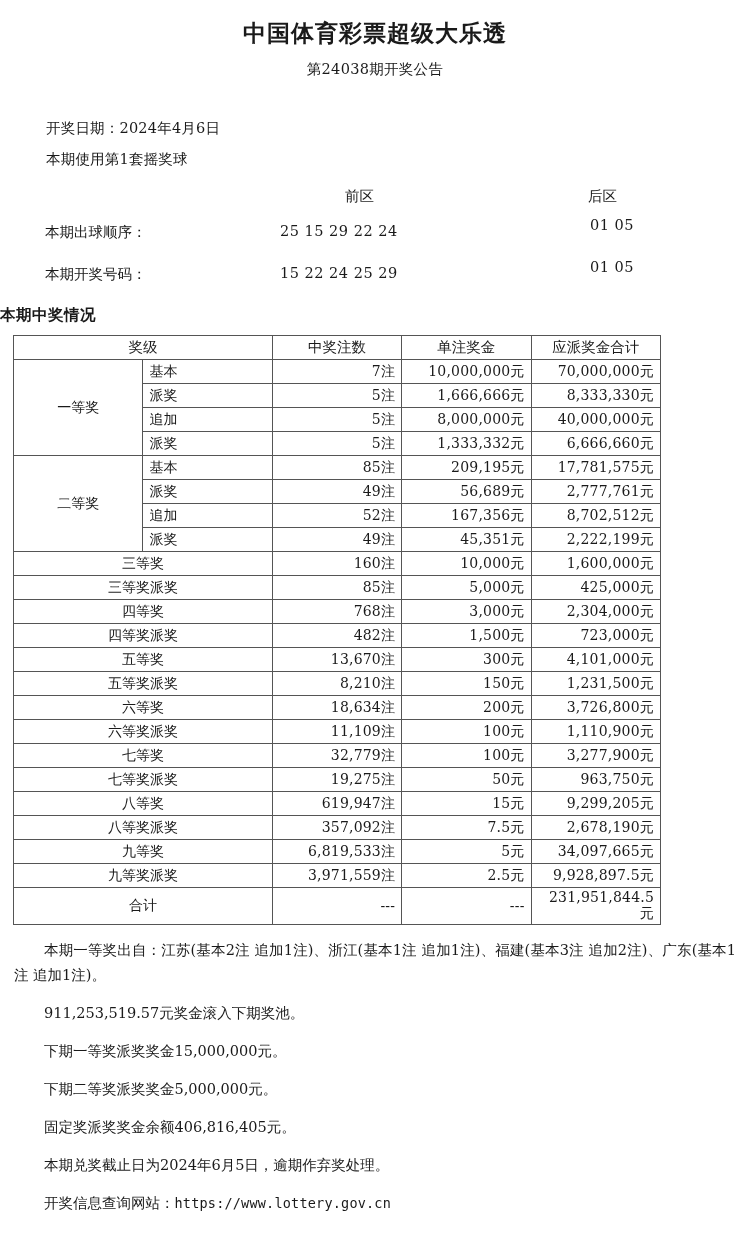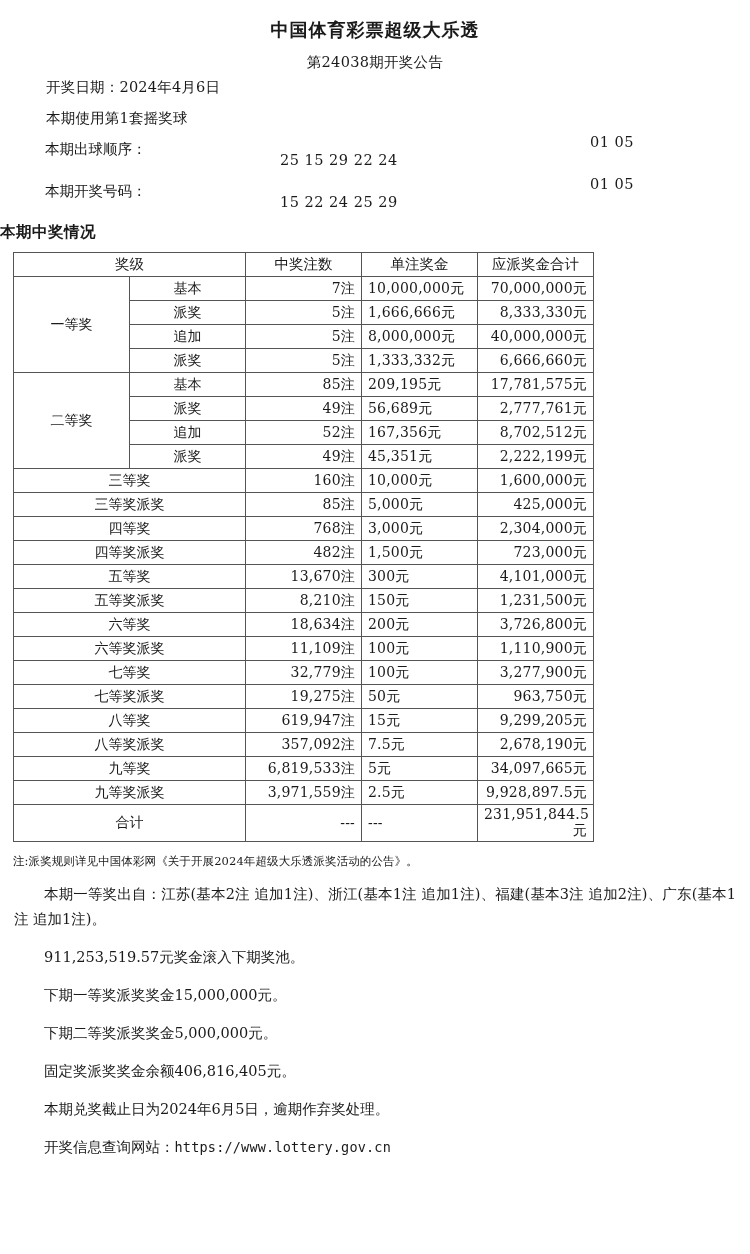--- a/index.html
+++ b/index.html
@@ -7,66 +7,66 @@
   body {
     width:750px; height:1254px;
     background:#fff; color:#1a1a1a;
     font-family:"DejaVu Serif", serif;
     -webkit-font-smoothing:antialiased;
   }
   .page { width:750px; height:1254px; position:relative; padding:0; }
 
   .title {
     text-align:center;
-    font-size:18px;
+    font-size:23px;
     font-weight:bold;
     letter-spacing:1px;
     padding-top:18px;
   }
   .subtitle {
     text-align:center;
     font-size:14.5px;
     padding-top:11px;
     letter-spacing:0.3px;
   }
 
-  .meta { padding:0 0 0 46px; }
+  .meta { padding:0 0 0 46px; margin-top:34px; }
   .meta-line { font-size:14.5px; line-height:31px; letter-spacing:0.2px; }
 
   .zones { position:relative; height:30px; margin-top:12px; font-size:14.5px; }
   .zone-front { position:absolute; left:345px; }
   .zone-back  { position:absolute; left:588px; }
 
   .ballrow { position:relative; height:42px; font-size:14.5px; }
   .ballrow .label { position:absolute; left:45px; top:6px; }
-  .ballrow .front { position:absolute; left:280px; top:18px; letter-spacing:0.5px;
+  .ballrow .front { position:absolute; left:280px; top:6px; letter-spacing:0.5px;
                     font-family:"DejaVu Serif", serif; }
   .ballrow .back  { position:absolute; left:590px; top:0; letter-spacing:0.5px; }
 
   .sect-head { text-align:left; font-size:15.5px; font-weight:bold; margin-top:4px; letter-spacing:0.5px; }
 
   table.prize {
     border-collapse:collapse;
-    width:581px;
-    margin:9px 0 12px 13px;
+    width:648px;
+    margin:9px 0 4px 13px;
     table-layout:fixed;
     font-size:14px;
   }
   table.prize td, table.prize th {
     border:1px solid #555;
     padding:1px 6px;
     height:24px;
     font-weight:normal;
     vertical-align:middle;
   }
   table.prize th { text-align:center; font-size:14.5px; }
   .c-label  { width:92px; text-align:center; }
-  .c-sub    { width:70px; text-align:center; }
+  .c-sub    { width:70px; }
   .c-count  { width:140px; text-align:right; }
-  .c-unit   { width:230px; text-align:left; }
+  .c-unit   { width:230px; text-align:right; }
   .c-total  { width:190px; text-align:right; }
   td.ctr { text-align:center; }
   .num { letter-spacing:0.2px; }
 
   .note {
     font-size:11.5px;
     margin:4px 0 0 13px;
     letter-spacing:0.1px;
   }
   .para {
@@ -84,20 +84,24 @@
 <div class="page">
 
   <div class="title">中国体育彩票超级大乐透</div>
   <div class="subtitle">第24038期开奖公告</div>
 
   <div class="meta">
     <div class="meta-line">开奖日期：2024年4月6日</div>
     <div class="meta-line">本期使用第1套摇奖球</div>
   </div>
 
+  <div class="zones">
+    <span class="zone-front">前区</span>
+    <span class="zone-back">后区</span>
+  </div>
 
   <div class="ballrow">
     <span class="label">本期出球顺序：</span>
     <span class="front num">25  15  29  22  24</span>
     <span class="back num">01  05</span>
   </div>
 
   <div class="ballrow">
     <span class="label">本期开奖号码：</span>
     <span class="front num">15  22  24  25  29</span>
@@ -252,21 +256,20 @@
         </tr>
         <tr>
           <td class="ctr" colspan="2">合计</td>
           <td class="c-count num">---</td>
           <td class="c-unit num">---</td>
           <td class="c-total num">231,951,844.5元</td>
         </tr>
       </tbody>
   </table>
 
-  <div class="note">注:派奖规则详见中国体彩网《关于开展2024年超级大乐透派奖活动的公告》。</div>
 
   <p class="para">本期一等奖出自：江苏(基本2注  追加1注)、浙江(基本1注  追加1注)、福建(基本3注  追加2注)、广东(基本1注  追加1注)。</p>
   <p class="para">911,253,519.57元奖金滚入下期奖池。</p>
   <p class="para">下期一等奖派奖奖金15,000,000元。</p>
   <p class="para">下期二等奖派奖奖金5,000,000元。</p>
   <p class="para">固定奖派奖奖金余额406,816,405元。</p>
   <p class="para">本期兑奖截止日为2024年6月5日，逾期作弃奖处理。</p>
   <p class="para"><span>开奖信息查询网站：</span><span class="url">https://www.lottery.gov.cn</span></p>
 
 </div>

